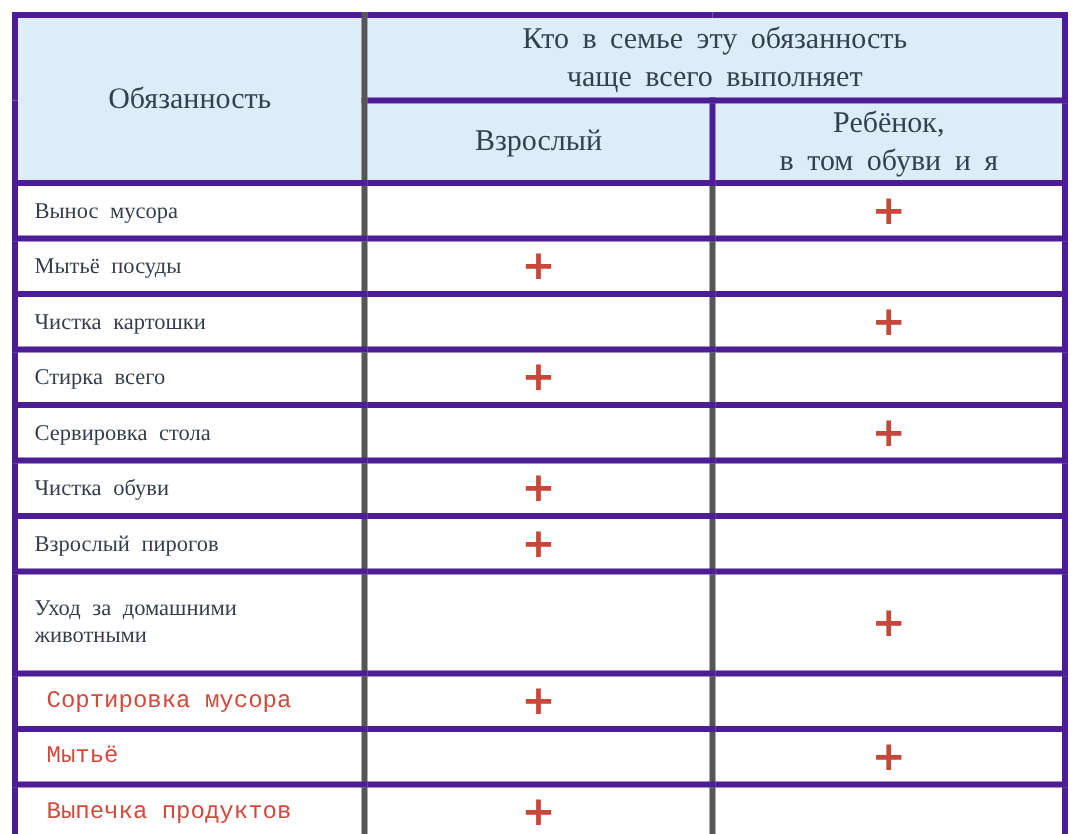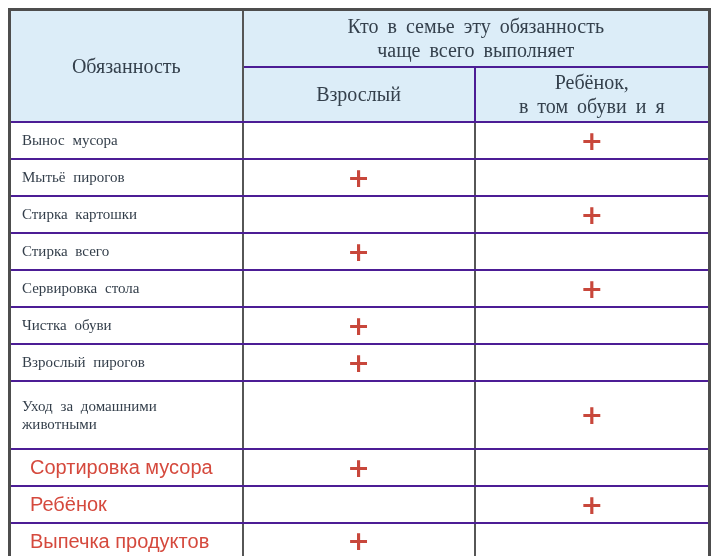--- a/index.html
+++ b/index.html
@@ -15,21 +15,21 @@
     border-collapse: collapse;
     table-layout: fixed;
     width: 700px;
     margin: 8px;
     border: 3px solid #4d4d4d;
   }
   col.c1 { width: 233px; }
   col.c2 { width: 232px; }
   col.c3 { width: 235px; }
   th, td {
-    border: 2px solid #4c1d95;
+    border: 4px solid #4c1d95;
     padding: 0;
     overflow: hidden;
   }
   
   thead th {
     background: #dcedf8;
     color: #34404c;
     font-weight: normal;
     font-size: 20px;
     line-height: 1.22;
@@ -48,25 +48,25 @@
     color: #333e4a;
     font-size: 15px;
     line-height: 1.2;
     text-align: left;
     vertical-align: middle;
     padding: 2px 8px 2px 11px;
     word-spacing: 4px;
     border-right-color: #565656;
   }
   tr.added td.label {
-    font-family: Liberation Sans, sans-serif;
+    font-family: Liberation Mono, monospace;
     color: #d5493d;
     word-spacing: 0;
     padding-left: 19px;
-    font-size: 20px;
+    font-size: 16px;
   }
   td.mark {
     text-align: center;
     vertical-align: middle;
     color: #c8473b;
     font-family: "DejaVu Sans", sans-serif;
     font-weight: bold;
     font-size: 27px;
     line-height: 1;
   }
@@ -93,26 +93,26 @@
 в том обуви и я</th>
     </tr>
   </thead>
   <tbody>
     <tr>
       <td class="label">Вынос мусора</td>
       <td class="mark adult"></td>
       <td class="mark child">+</td>
     </tr>
     <tr>
-      <td class="label">Мытьё пирогов</td>
+      <td class="label">Мытьё посуды</td>
       <td class="mark adult">+</td>
       <td class="mark child"></td>
     </tr>
     <tr>
-      <td class="label">Стирка картошки</td>
+      <td class="label">Чистка картошки</td>
       <td class="mark adult"></td>
       <td class="mark child">+</td>
     </tr>
     <tr>
       <td class="label">Стирка всего</td>
       <td class="mark adult">+</td>
       <td class="mark child"></td>
     </tr>
     <tr>
       <td class="label">Сервировка стола</td>
@@ -133,21 +133,21 @@
       <td class="label">Уход за домашними животными</td>
       <td class="mark adult"></td>
       <td class="mark child">+</td>
     </tr>
     <tr class="added">
       <td class="label">Сортировка мусора</td>
       <td class="mark adult">+</td>
       <td class="mark child"></td>
     </tr>
     <tr class="added">
-      <td class="label">Ребёнок</td>
+      <td class="label">Мытьё</td>
       <td class="mark adult"></td>
       <td class="mark child">+</td>
     </tr>
     <tr class="added">
       <td class="label">Выпечка продуктов</td>
       <td class="mark adult">+</td>
       <td class="mark child"></td>
     </tr>
   </tbody>
 </table>

